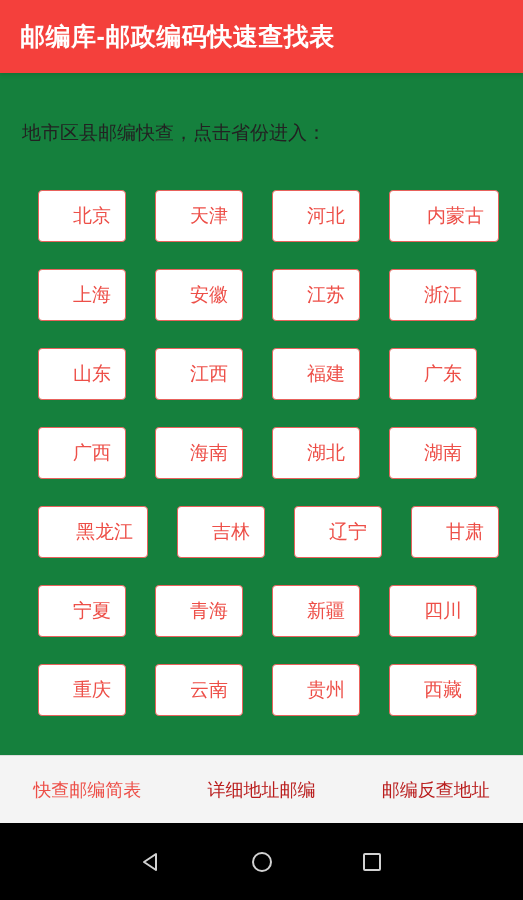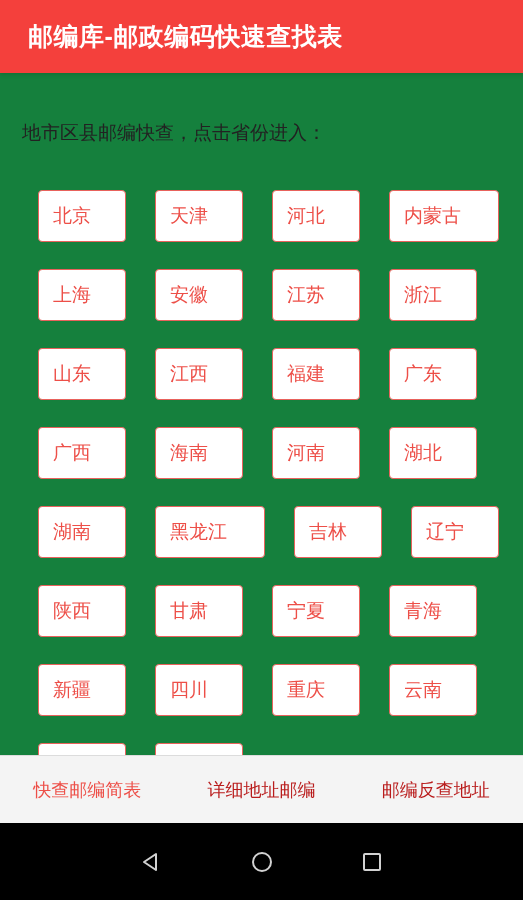--- a/index.html
+++ b/index.html
@@ -27,21 +27,21 @@
     position: absolute;
     top: 0;
     left: 0;
     width: 523px;
     height: 73px;
     background: #f4403c;
     box-shadow: 0 2px 4px rgba(0,0,0,0.12);
     display: flex;
     align-items: center;
     box-sizing: border-box;
-    padding-left: 28px;
+    padding-left: 20px;
     z-index: 20;
   }
   .app-header-title {
     color: #ffffff;
     font-size: 25px;
     font-weight: bold;
     letter-spacing: 0.5px;
     line-height: 1;
     white-space: nowrap;
   }
@@ -79,21 +79,21 @@
     height: 52px;
     min-width: 88px;
     box-sizing: border-box;
     margin: 0 29px 27px 0;
     border: 1.5px solid #e8625c;
     border-radius: 4px;
     background: #ffffff;
     color: #ed4f48;
     font-size: 19px;
     line-height: 49px;
-    text-align: left;
+    text-align: right;
     padding: 0 14px;
     white-space: nowrap;
     cursor: pointer;
   }
   .province-btn.wide {
     min-width: 110px;
   }
   .province-btn:nth-child(4n) {
     margin-right: 0;
   }
@@ -170,27 +170,25 @@
         <div class="province-btn">上海</div>
         <div class="province-btn">安徽</div>
         <div class="province-btn">江苏</div>
         <div class="province-btn">浙江</div>
         <div class="province-btn">山东</div>
         <div class="province-btn">江西</div>
         <div class="province-btn">福建</div>
         <div class="province-btn">广东</div>
         <div class="province-btn">广西</div>
         <div class="province-btn">海南</div>
-        <div class="province-btn">河南</div>
         <div class="province-btn">湖北</div>
         <div class="province-btn">湖南</div>
         <div class="province-btn wide">黑龙江</div>
         <div class="province-btn">吉林</div>
         <div class="province-btn">辽宁</div>
-        <div class="province-btn">陕西</div>
         <div class="province-btn">甘肃</div>
         <div class="province-btn">宁夏</div>
         <div class="province-btn">青海</div>
         <div class="province-btn">新疆</div>
         <div class="province-btn">四川</div>
         <div class="province-btn">重庆</div>
         <div class="province-btn">云南</div>
         <div class="province-btn">贵州</div>
         <div class="province-btn">西藏</div>
       </div>

